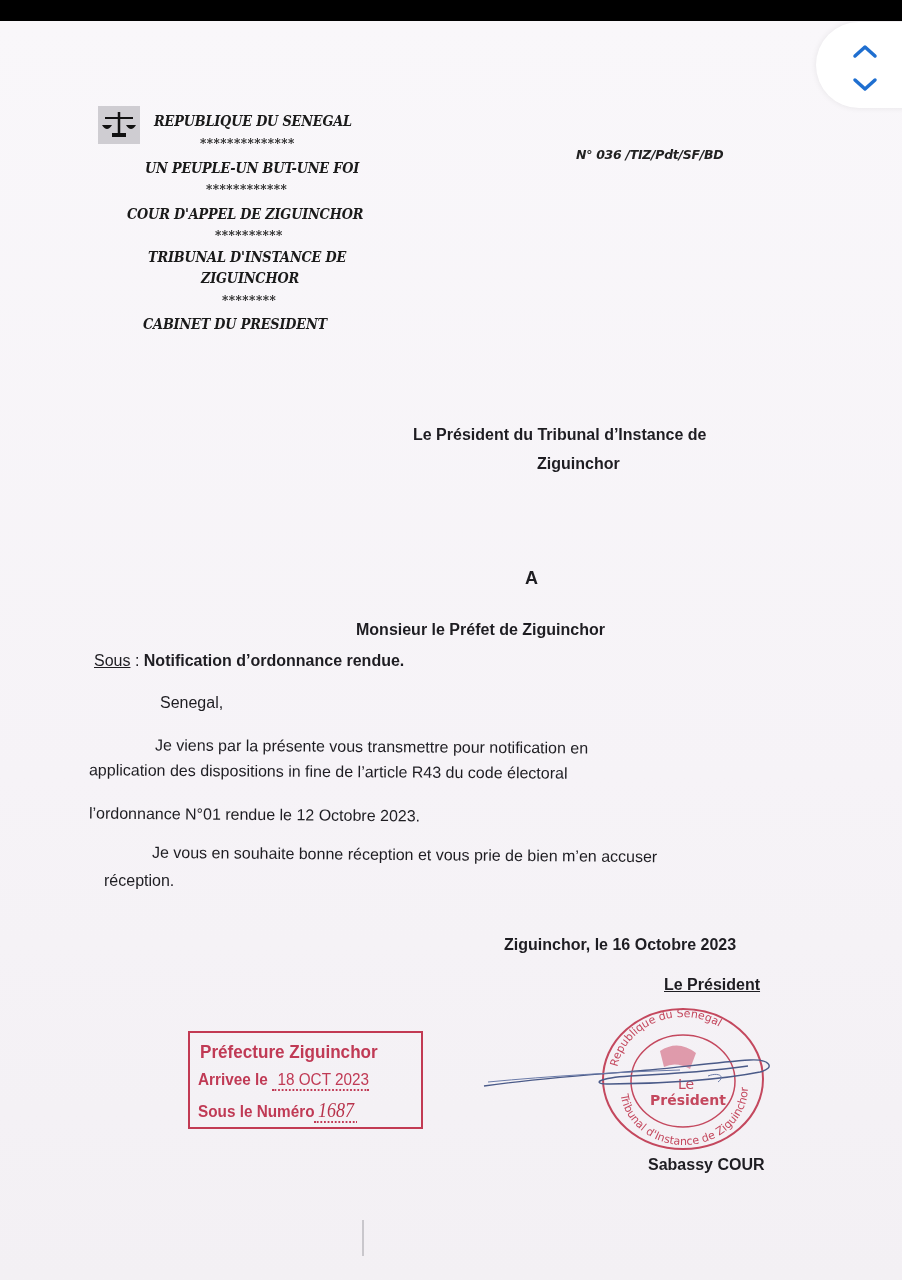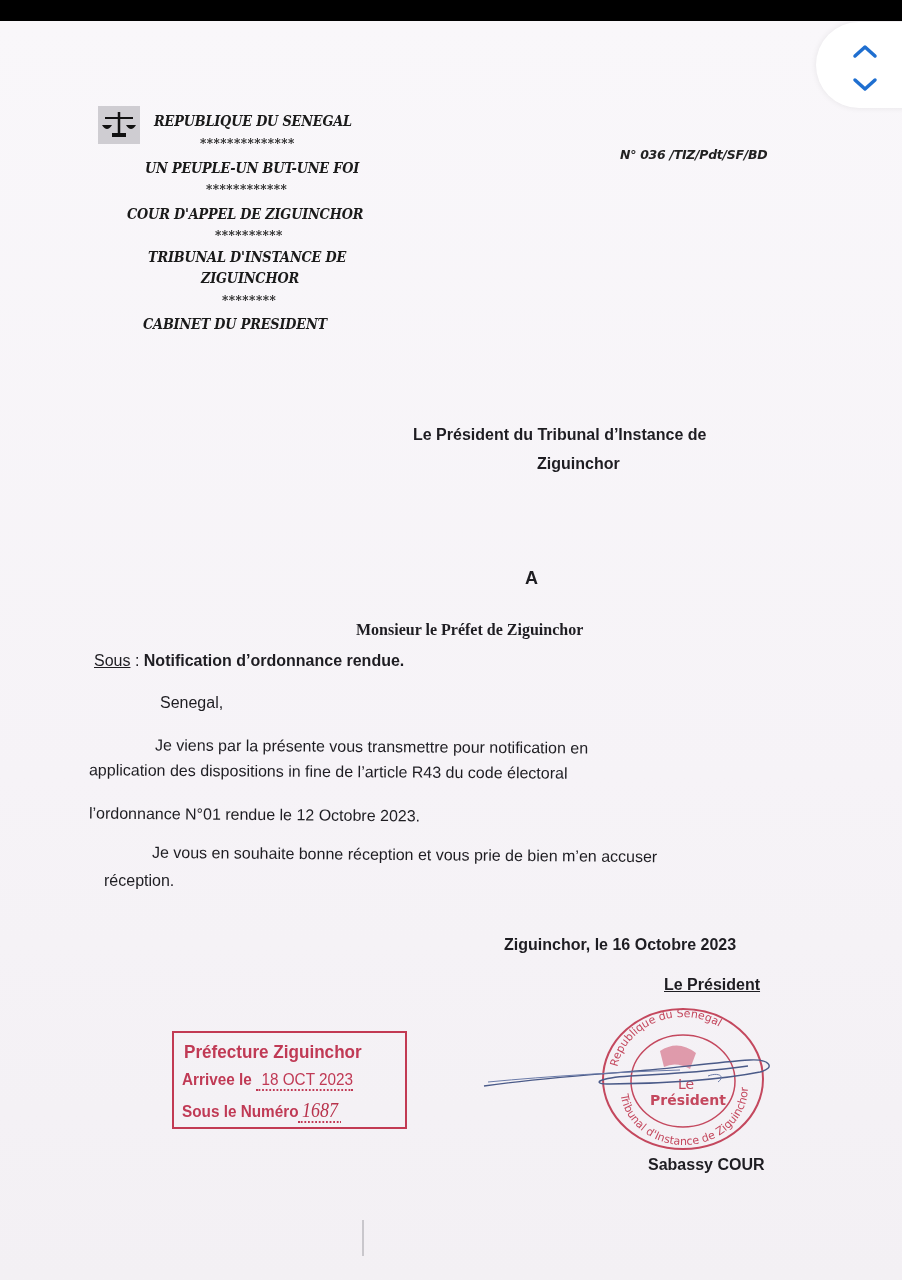--- a/index.html
+++ b/index.html
@@ -5,25 +5,25 @@
   html, body { margin:0; padding:0; }
   body { width:902px; height:1280px; position:relative; overflow:hidden; background:#f7f4f8; font-family:"Liberation Sans", sans-serif; color:#1e1d22; }
   .topbar { position:absolute; left:0; top:0; width:902px; height:21px; background:#000; }
   .page { position:absolute; left:0; top:21px; width:902px; height:1259px; background:linear-gradient(180deg,#f9f7fa 0%,#f6f3f7 60%,#f3f0f4 100%); }
   .nav-pill { position:absolute; left:816px; top:22px; width:100px; height:86px; background:#fff; border-radius:44px 0 0 44px; box-shadow:0 0 6px rgba(0,0,0,0.08); }
   .nav-btn { position:absolute; left:848px; width:34px; height:26px; cursor:pointer; display:flex; align-items:center; justify-content:center; }
   .nav-up { top:38px; } .nav-down { top:72px; }
   .emblem { position:absolute; left:98px; top:106px; width:42px; height:38px; background:#cfcdd2; }
   .hdr { position:absolute; font-family:"DejaVu Serif", serif; font-weight:bold; font-style:italic; font-size:14px; color:#1a1a1a; white-space:nowrap; letter-spacing:-0.2px; transform:scaleX(0.92); transform-origin:left center; }
   .stars { position:absolute; font-family:"DejaVu Serif", serif; font-weight:bold; font-size:12px; color:#222; white-space:nowrap; letter-spacing:0.5px; }
-  .ref { position:absolute; left:576px; top:147px; font-family:"DejaVu Sans", sans-serif; font-style:italic; font-weight:bold; font-size:12.5px; color:#222; letter-spacing:-0.3px;margin-left:44px; }
+  .ref { position:absolute; left:576px; top:147px; font-family:"DejaVu Sans", sans-serif; font-style:italic; font-weight:bold; font-size:12.5px; color:#222; letter-spacing:-0.3px; }
   .txt { position:absolute; font-family:"Liberation Sans", sans-serif; font-size:16px; color:#1e1d22; white-space:nowrap; }
   .b { font-weight:bold;text-align:center; }
   .u { text-decoration:underline; }
-  .stamp { position:absolute; left:172px; top:1031px; width:235px; height:98px; border:2px solid #c23a53; box-sizing:border-box; color:#c03a55; font-family:"Liberation Sans", sans-serif; font-weight:bold; }
+  .stamp { position:absolute; left:188px; top:1031px; width:235px; height:98px; border:2px solid #c23a53; box-sizing:border-box; color:#c03a55; font-family:"Liberation Sans", sans-serif; font-weight:bold; }
   .stamp .l { position:absolute; left:8px; white-space:nowrap; font-size:17px; transform:scaleX(0.9); transform-origin:left center; }
   .seal { position:absolute; left:598px; top:1001px; width:170px; height:150px; }
   .sig { position:absolute; left:480px; top:1040px; width:300px; height:70px; }
   .margin-line { position:absolute; left:362px; top:1220px; width:2px; height:36px; background:#c9c7cc; }
 </style>
 </head>
 <body>
 
 <div class="topbar"></div>
 <div class="page"></div>
@@ -58,21 +58,21 @@
 <div class="hdr" style="left:148px;top:249px;">TRIBUNAL D'INSTANCE DE</div>
 <div class="hdr" style="left:201px;top:270px;">ZIGUINCHOR</div>
 <div class="stars" style="left:222px;top:294px;">********</div>
 <div class="hdr" style="left:143px;top:316px;">CABINET DU PRESIDENT</div>
 
 <div class="ref">N° 036 /TIZ/Pdt/SF/BD</div>
 
 <div class="txt b" style="left:413px;top:426px;">Le Président du Tribunal d’Instance de</div>
 <div class="txt b" style="left:537px;top:455px;">Ziguinchor</div>
 <div class="txt b" style="left:525px;top:568px;font-size:18px;">A</div>
-<div class="txt b" style="left:356px;top:621px;font-family:Liberation Serif, serif;">Monsieur le Préfet de Ziguinchor</div>
+<div class="txt b" style="left:356px;top:621px;">Monsieur le Préfet de Ziguinchor</div>
 
 <div class="txt" style="left:94px;top:652px;">
   <span class="u">Sous</span><span> : </span><span class="b">Notification d’ordonnance rendue.</span>
 </div>
 
 <div class="txt" style="left:160px;top:694px;">Senegal,</div>
 <div class="txt" style="left:155px;top:738px;transform:rotate(0.4deg);">Je viens par la présente vous transmettre pour notification en</div>
 <div class="txt" style="left:89px;top:763px;transform:rotate(0.4deg);">application des dispositions in fine de l’article R43 du code électoral</div>
 <div class="txt" style="left:89px;top:806px;transform:rotate(0.5deg);">l’ordonnance N°01 rendue le 12 Octobre 2023.</div>
 <div class="txt" style="left:152px;top:846px;transform:rotate(0.5deg);">Je vous en souhaite bonne réception et vous prie de bien m’en accuser</div>

